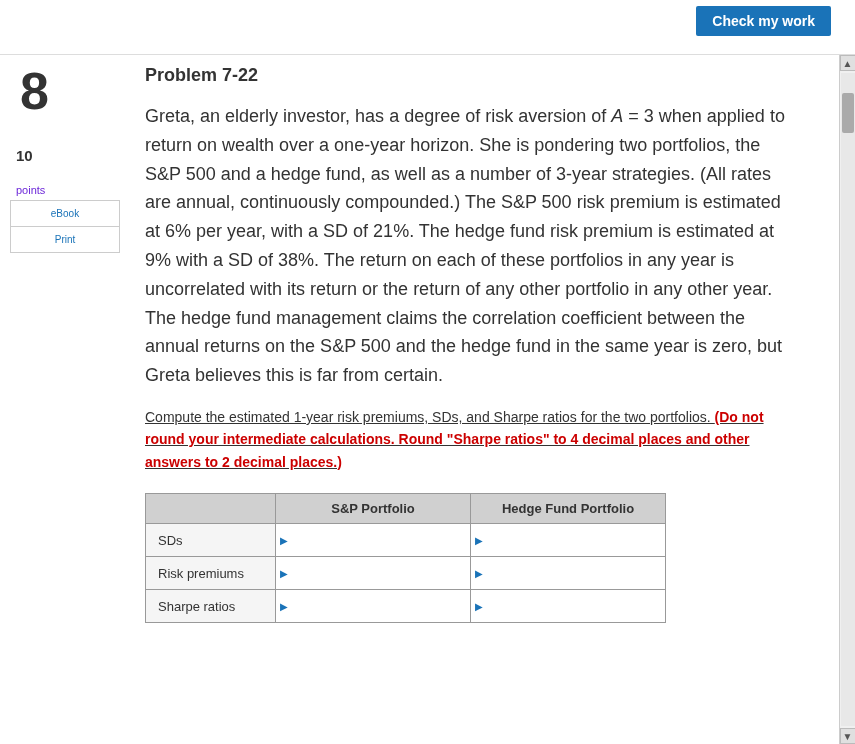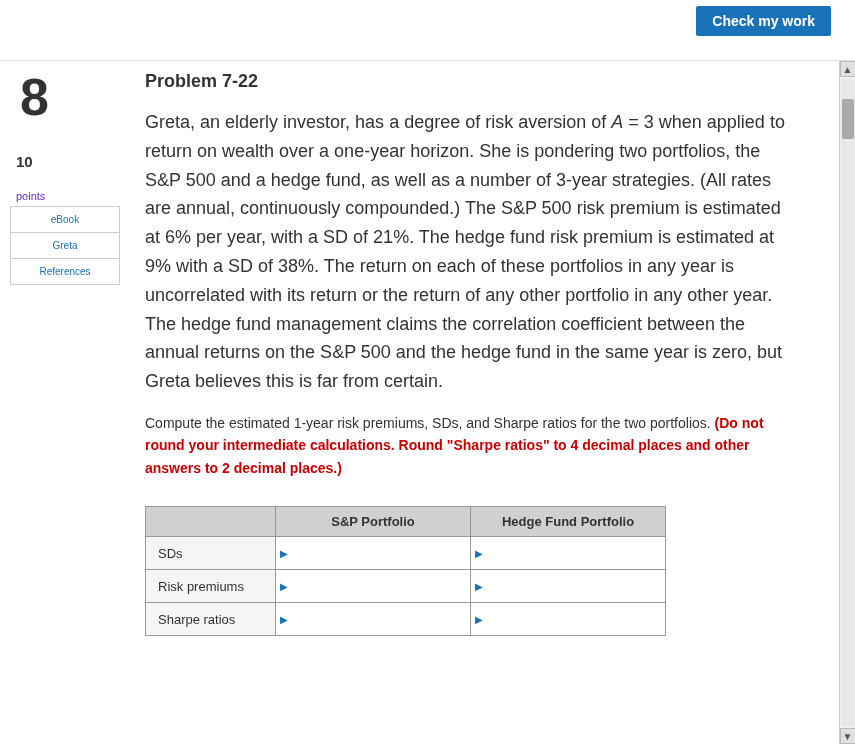--- a/index.html
+++ b/index.html
@@ -16,21 +16,21 @@
       width: 855px;
       height: 744px;
       overflow: hidden;
       display: flex;
       flex-direction: column;
     }
 
     .top-bar {
       display: flex;
       justify-content: flex-end;
-      padding: 6px 24px 24px 0;
+      padding: 6px 24px 18px 0;
       background: #fff;
       border-bottom: 1px solid #ddd;
     }
 
     .check-my-work-btn {
       background-color: #1a73b8;
       color: #fff;
       border: none;
       padding: 7px 16px;
       font-size: 14px;
@@ -120,21 +120,22 @@
     }
 
     .problem-text em {
       font-style: italic;
     }
 
     .instruction-text {
       font-size: 14px;
       line-height: 1.6;
       color: #333;
-      margin-bottom: 27px;
+      margin-bottom: 20px;
+      text-decoration: underline;
     }
 
     .instruction-highlight {
       color: #cc0000;
       font-weight: bold;
     }
 
     .data-table {
       border-collapse: collapse;
       margin-top: 10px;
@@ -252,22 +253,21 @@
 </div>
 
 <div class="outer-wrapper">
   <div class="main-content">
     <div class="left-panel">
       <div class="problem-number">8</div>
       <div class="points-value">10</div>
       <div class="points-label">points</div>
       <div class="sidebar-links">
         <div class="sidebar-link">eBook</div>
-        <div class="sidebar-link">Greta</div>
-        <div class="sidebar-link">References</div>
+        <div class="sidebar-link">Print</div>
       </div>
     </div>
 
     <div class="right-panel">
       <div class="problem-title">Problem 7-22</div>
 
       <p class="problem-text">
         Greta, an elderly investor, has a degree of risk aversion of <em>A</em> = 3 when applied to return on wealth over a one-year horizon. She is pondering two portfolios, the S&amp;P 500 and a hedge fund, as well as a number of 3-year strategies. (All rates are annual, continuously compounded.) The S&amp;P 500 risk premium is estimated at 6% per year, with a SD of 21%. The hedge fund risk premium is estimated at 9% with a SD of 38%. The return on each of these portfolios in any year is uncorrelated with its return or the return of any other portfolio in any other year. The hedge fund management claims the correlation coefficient between the annual returns on the S&amp;P 500 and the hedge fund in the same year is zero, but Greta believes this is far from certain.
       </p>
 

